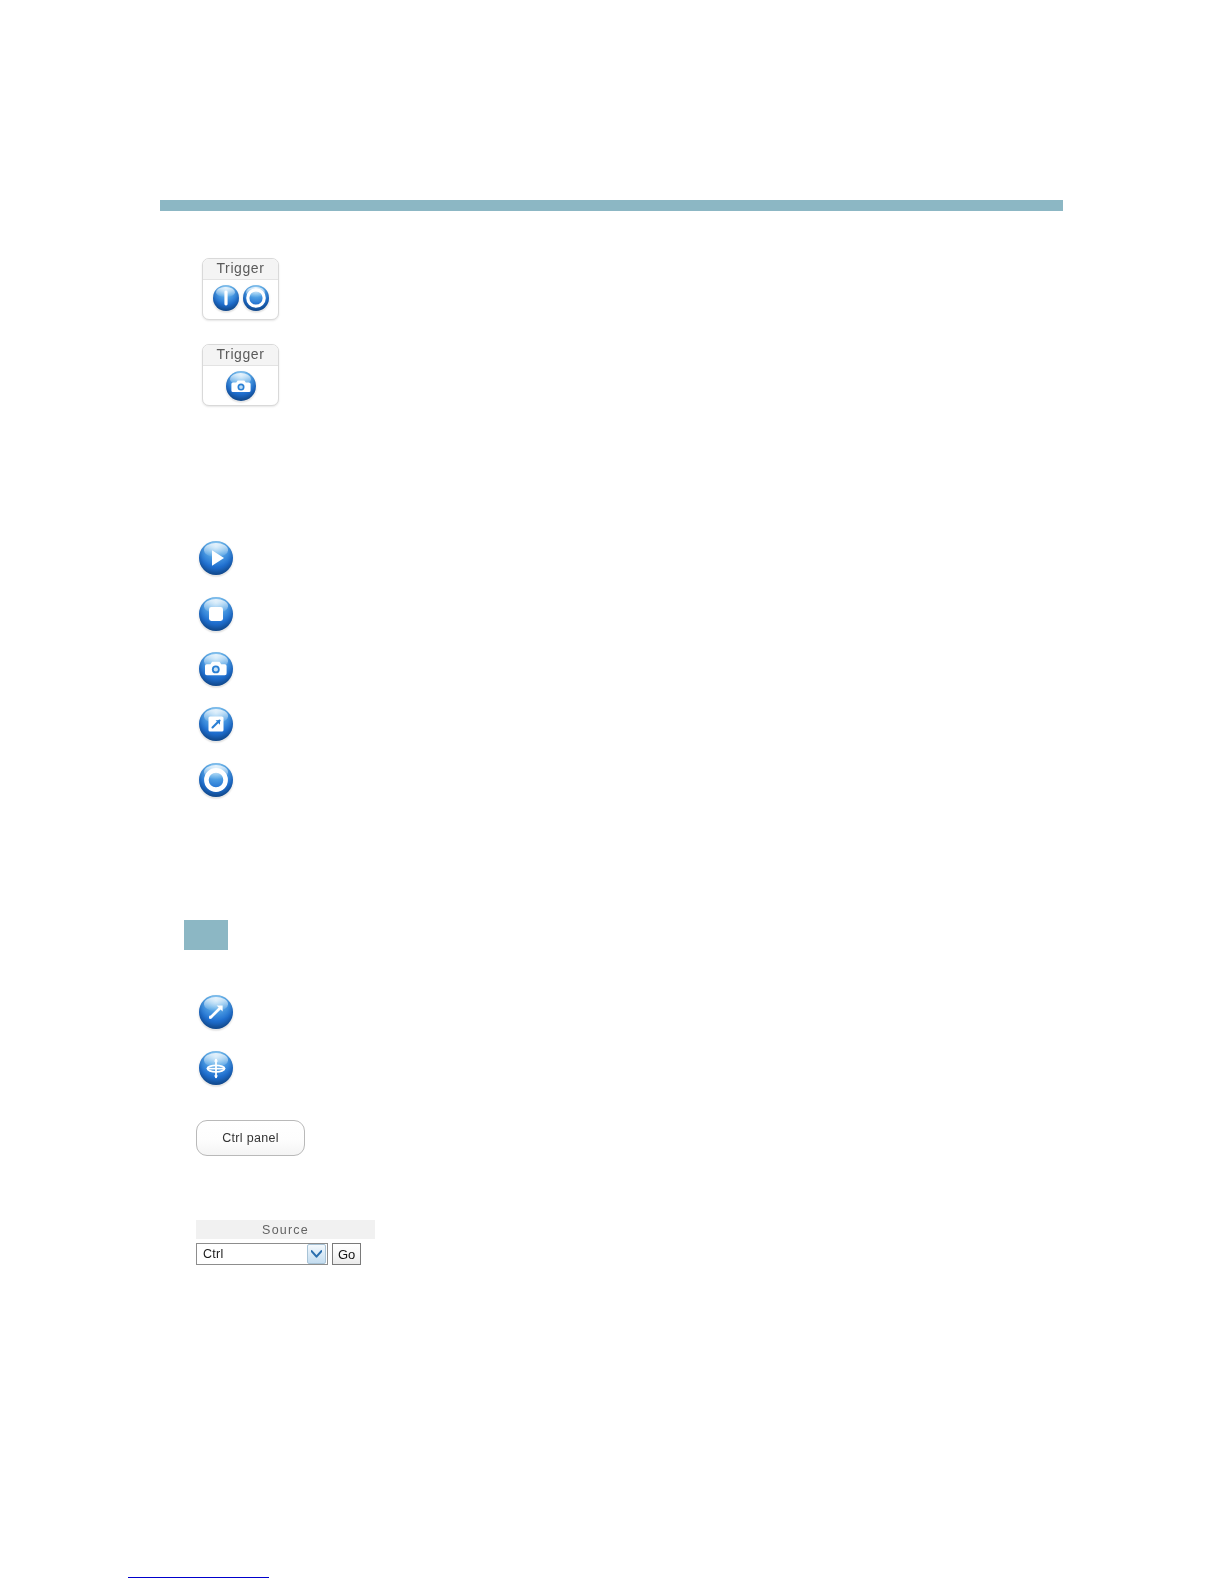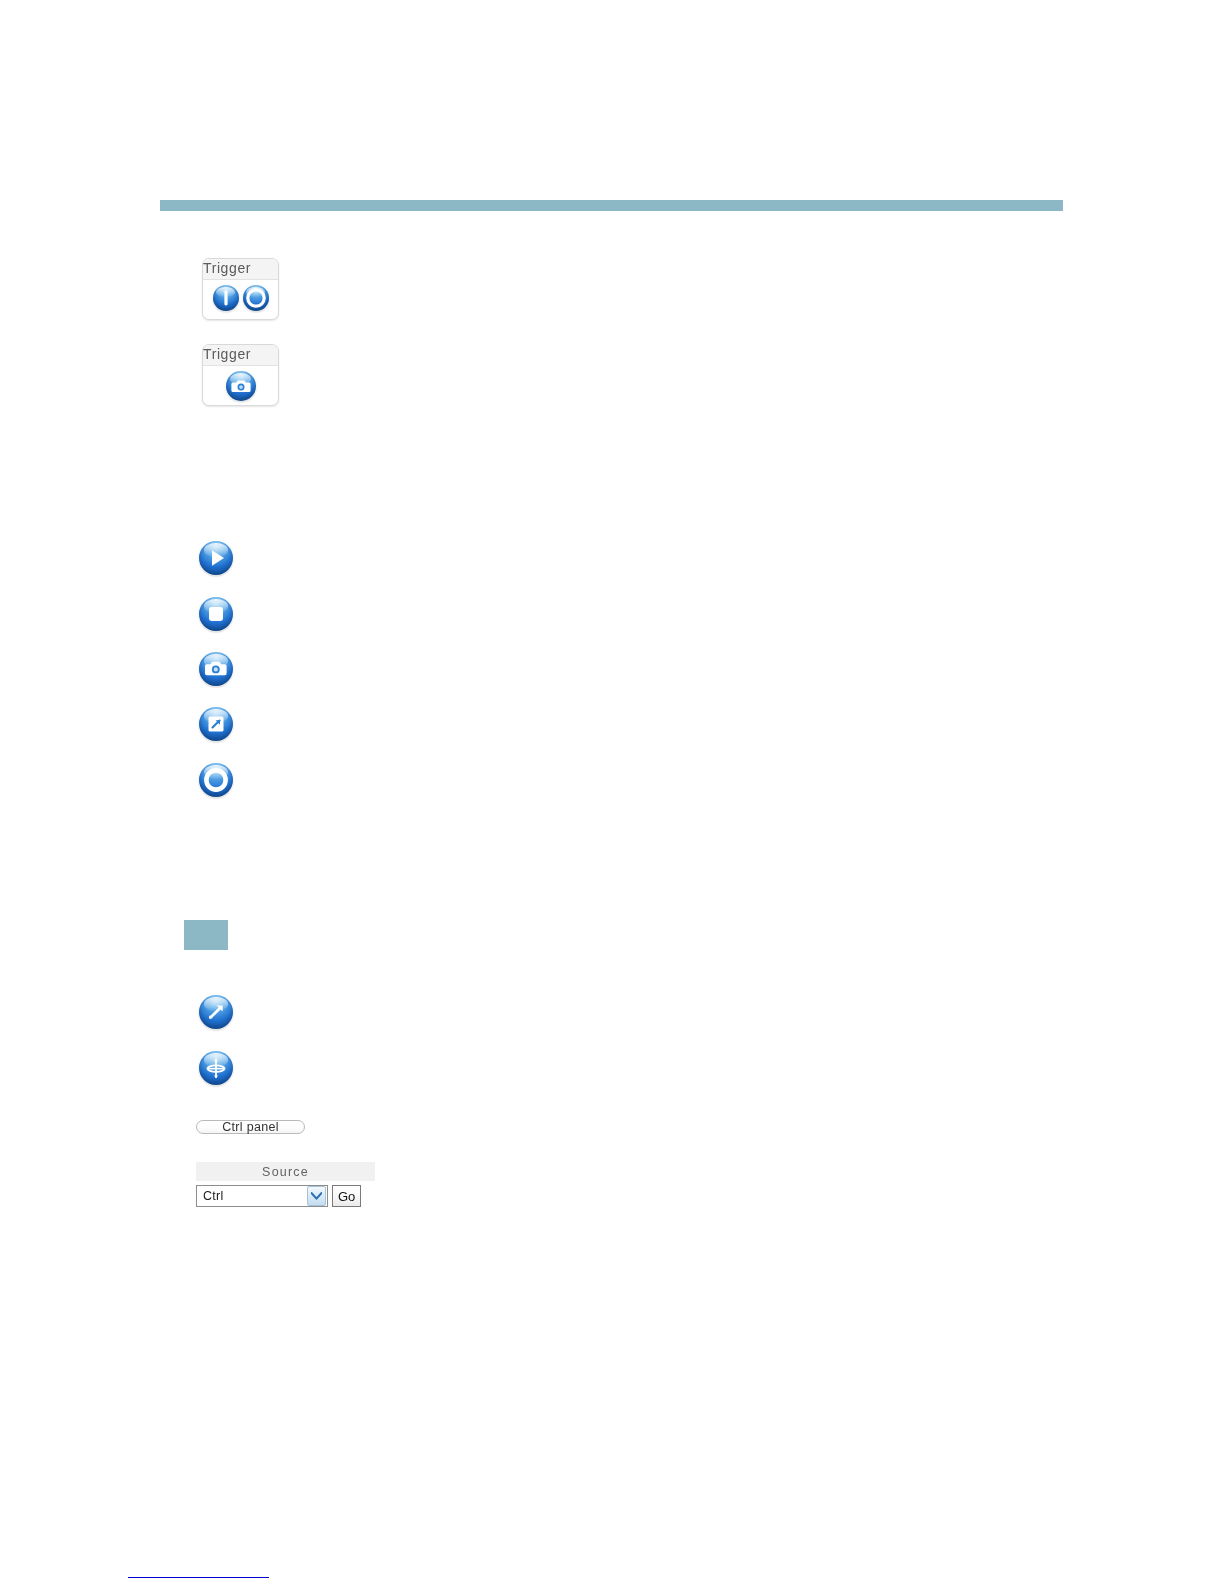--- a/index.html
+++ b/index.html
@@ -28,20 +28,21 @@
   
   .group-box {
     position: absolute;
     background: #ffffff;
     border: 1px solid #d9d9d9;
     border-radius: 7px;
     box-shadow: 0 1px 2px rgba(0,0,0,0.10);
     box-sizing: border-box;
   }
   .group-title {
+    text-align: center;
     font-size: 14px;
     color: #5a5a5a;
     letter-spacing: 0.6px;
     font-family: "Liberation Sans", sans-serif;
     background: #f4f4f4;
     border-bottom: 1px solid #e3e3e3;
     border-radius: 6px 6px 0 0;
     padding: 2px 0 3px 0;
     line-height: 15px;
     white-space: nowrap;
@@ -113,39 +114,39 @@
     height: 30px;
     background: #8cb7c4;
   }
 
   
   .ctrl-panel-btn {
     position: absolute;
     left: 196px;
     top: 1120px;
     width: 109px;
-    height: 14px;
+    height: 36px;
     border: 1px solid #b9b9b9;
     border-radius: 11px;
     background: linear-gradient(to bottom, #ffffff 0%, #fdfdfd 55%, #f4f4f4 100%);
     color: #333333;
     font-size: 12.5px;
     letter-spacing: 0.3px;
     display: flex;
     align-items: center;
     justify-content: center;
     box-sizing: border-box;
     font-family: "Liberation Sans", sans-serif;
   }
 
   
   .source-block {
     position: absolute;
     left: 196px;
-    top: 1162px;
+    top: 1220px;
     width: 179px;
   }
   .source-label {
     height: 19px;
     background: #f1f1f1;
     color: #636363;
     font-size: 12.5px;
     letter-spacing: 1.2px;
     display: flex;
     align-items: center;

